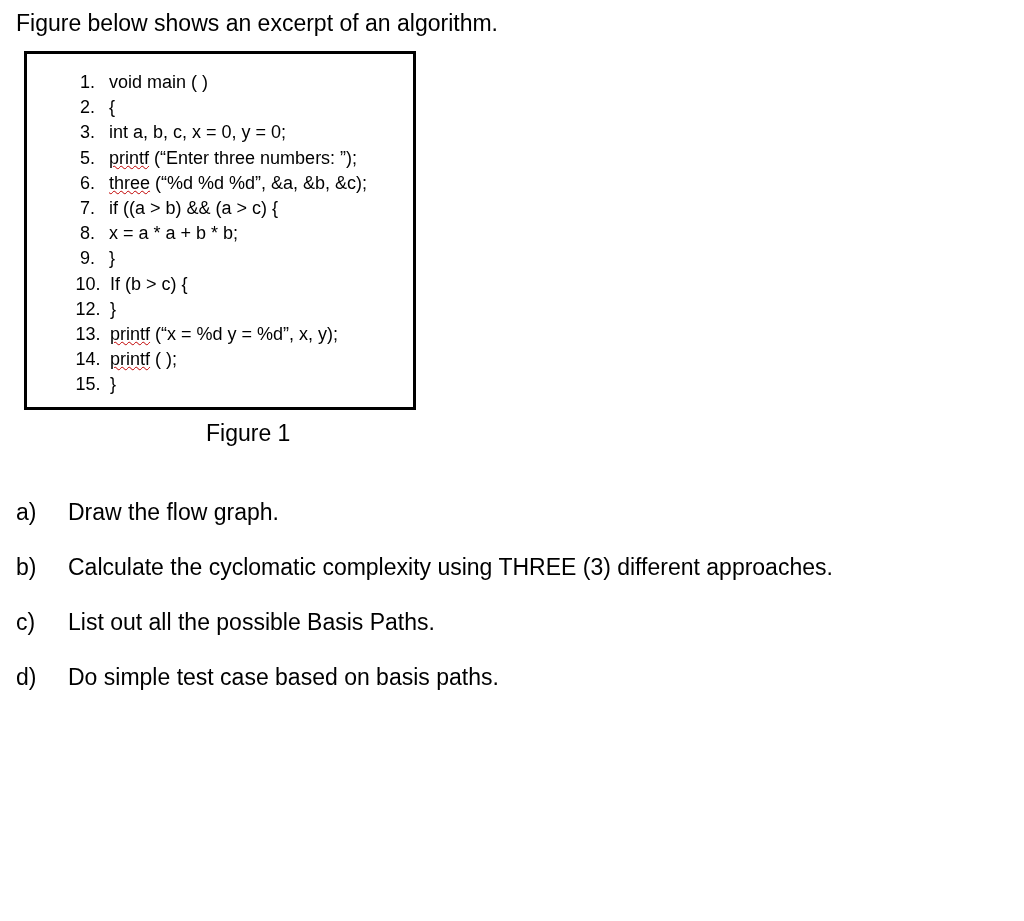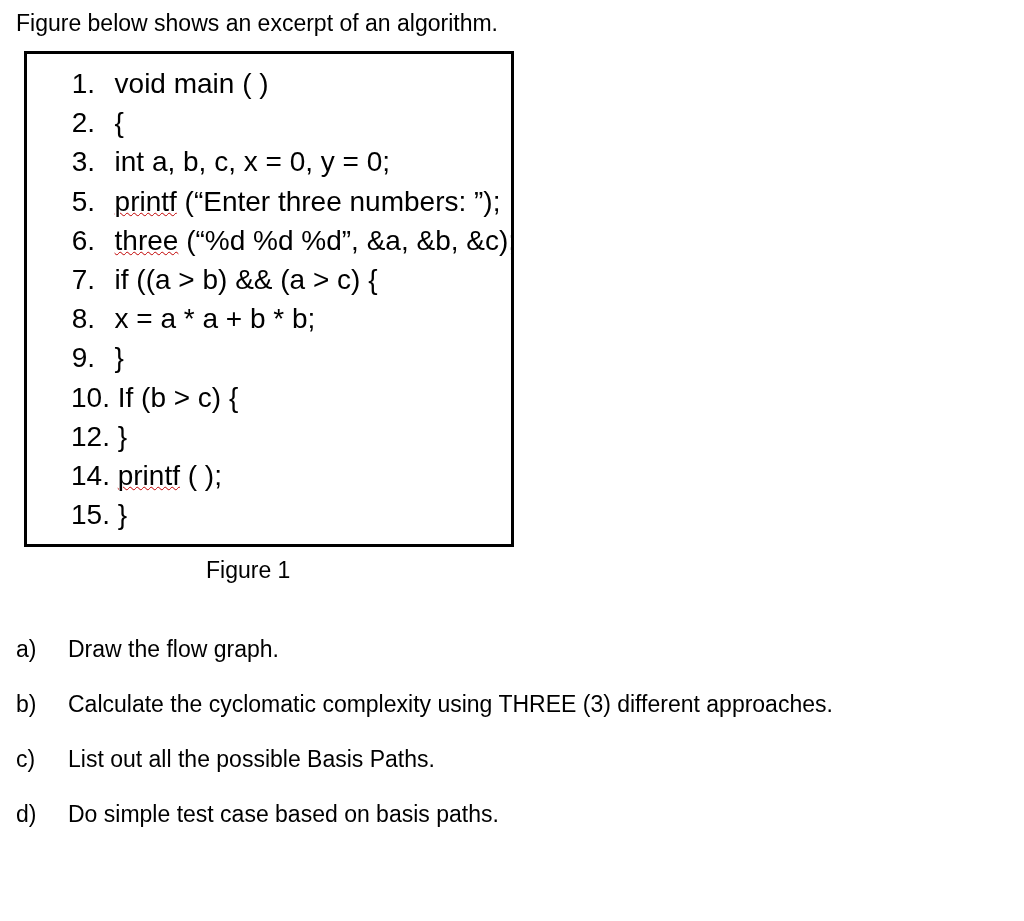--- a/index.html
+++ b/index.html
@@ -14,39 +14,39 @@
       background: #fff;
       padding: 10px 16px;
       width: 1024px;
     }
     .intro {
       margin-bottom: 14px;
       font-size: 23px;
     }
     .code-box {
       border: 3px solid #000;
-      padding: 10px 20px 10px 20px;
+      padding: 16px 20px 10px 20px;
       margin-left: 8px;
-      width: 490px;
+      width: 392px;
       line-height: 1.4;
-      font-size: 28px;
+      font-size: 18px;
     }
     .code-line {
       white-space: nowrap;
     }
     .code-num {
       display: inline-block;
       min-width: 24px;
       text-align: right;
       margin-right: 4px;
     }
     .code-num-wide {
       display: inline-block;
       min-width: 34px;
-      text-align: right;
+      text-align: center;
     }
     .indent {
       margin-left: 24px;
     }
     .squiggle {
       text-decoration-line: underline;
       text-decoration-style: wavy;
       text-decoration-color: #c00000;
       text-decoration-thickness: 1.2px;
     }
@@ -100,20 +100,23 @@
   <div class="code-line">
     <span class="indent"><span class="code-num">9.</span>&nbsp; <span>}</span></span>
   </div>
   <div class="code-line">
     <span class="indent"><span class="code-num-wide">10.</span> <span>If (b &gt; c) {</span></span>
   </div>
   <div class="code-line">
     <span class="indent"><span class="code-num-wide">12.</span> <span>}</span></span>
   </div>
   <div class="code-line">
+    <span class="indent"><span class="code-num-wide">13.</span> <span class="squiggle">printf</span><span> (“x = %d y = %d”, x, y);</span></span>
+  </div>
+  <div class="code-line">
     <span class="indent"><span class="code-num-wide">14.</span> <span class="squiggle">printf</span><span> ( );</span></span>
   </div>
   <div class="code-line">
     <span class="indent"><span class="code-num-wide">15.</span> <span>}</span></span>
   </div>
 </div>
 
 <div class="figure-label">Figure 1</div>
 
 <div class="questions">

